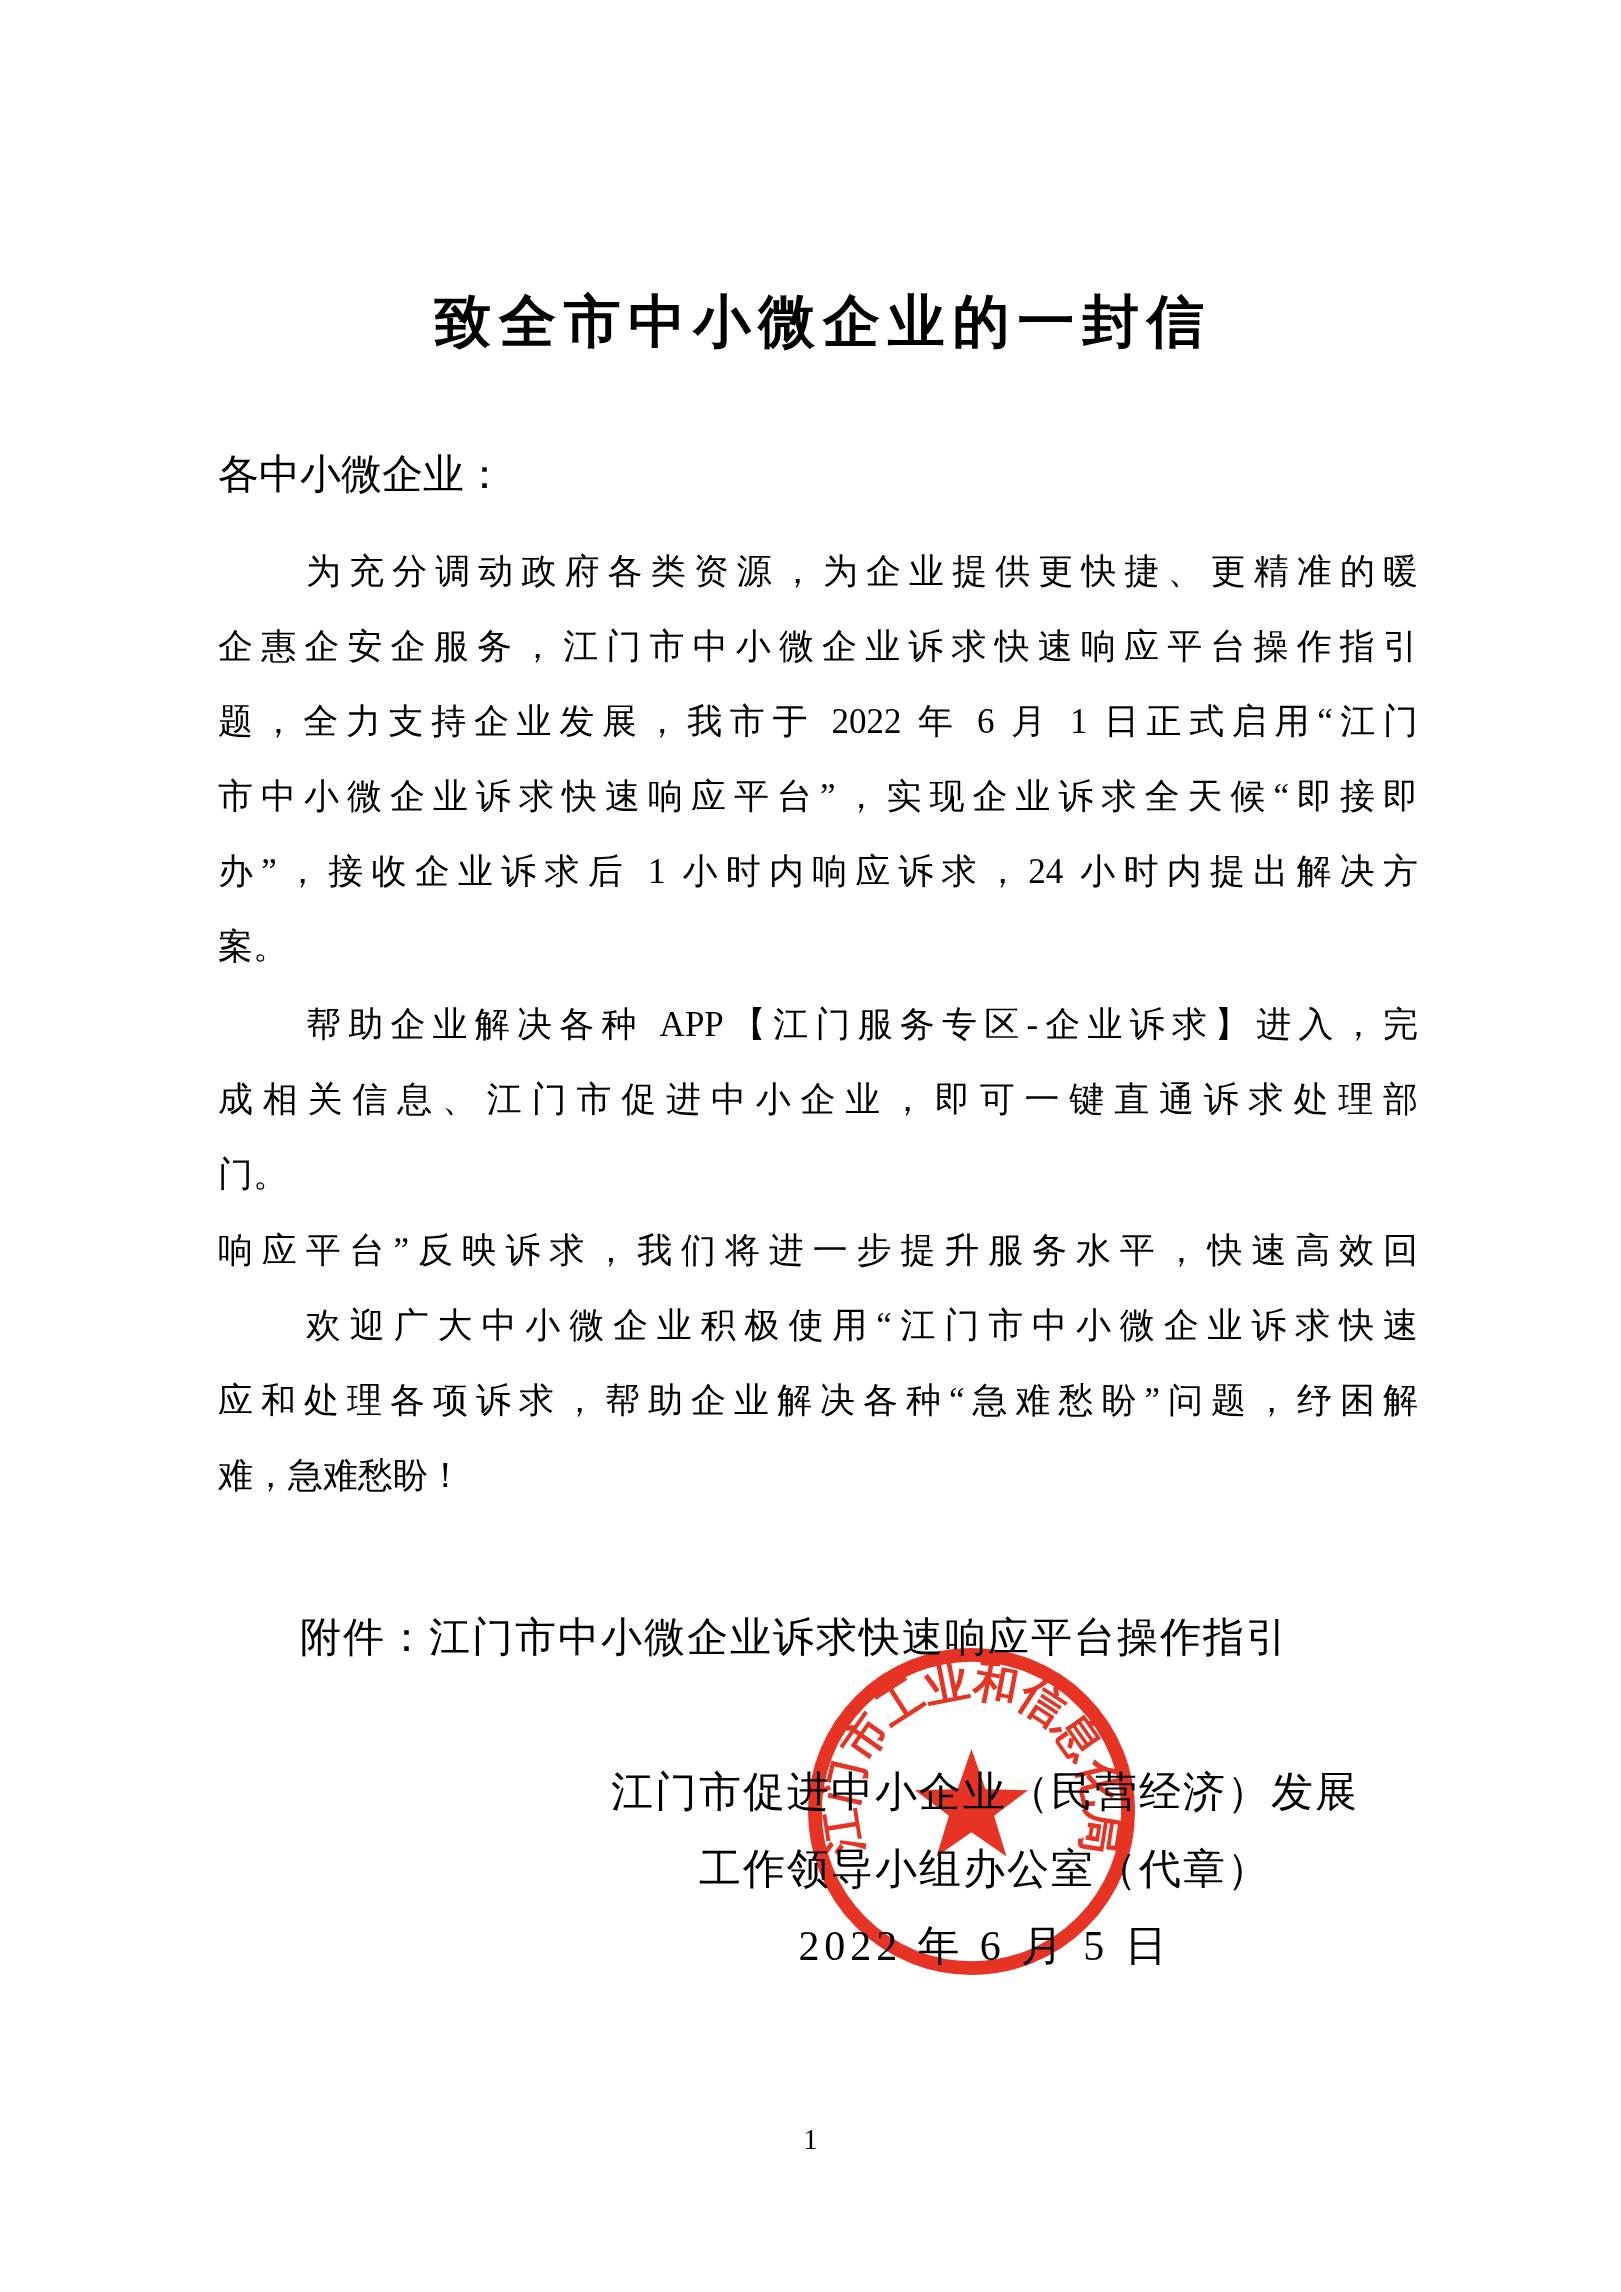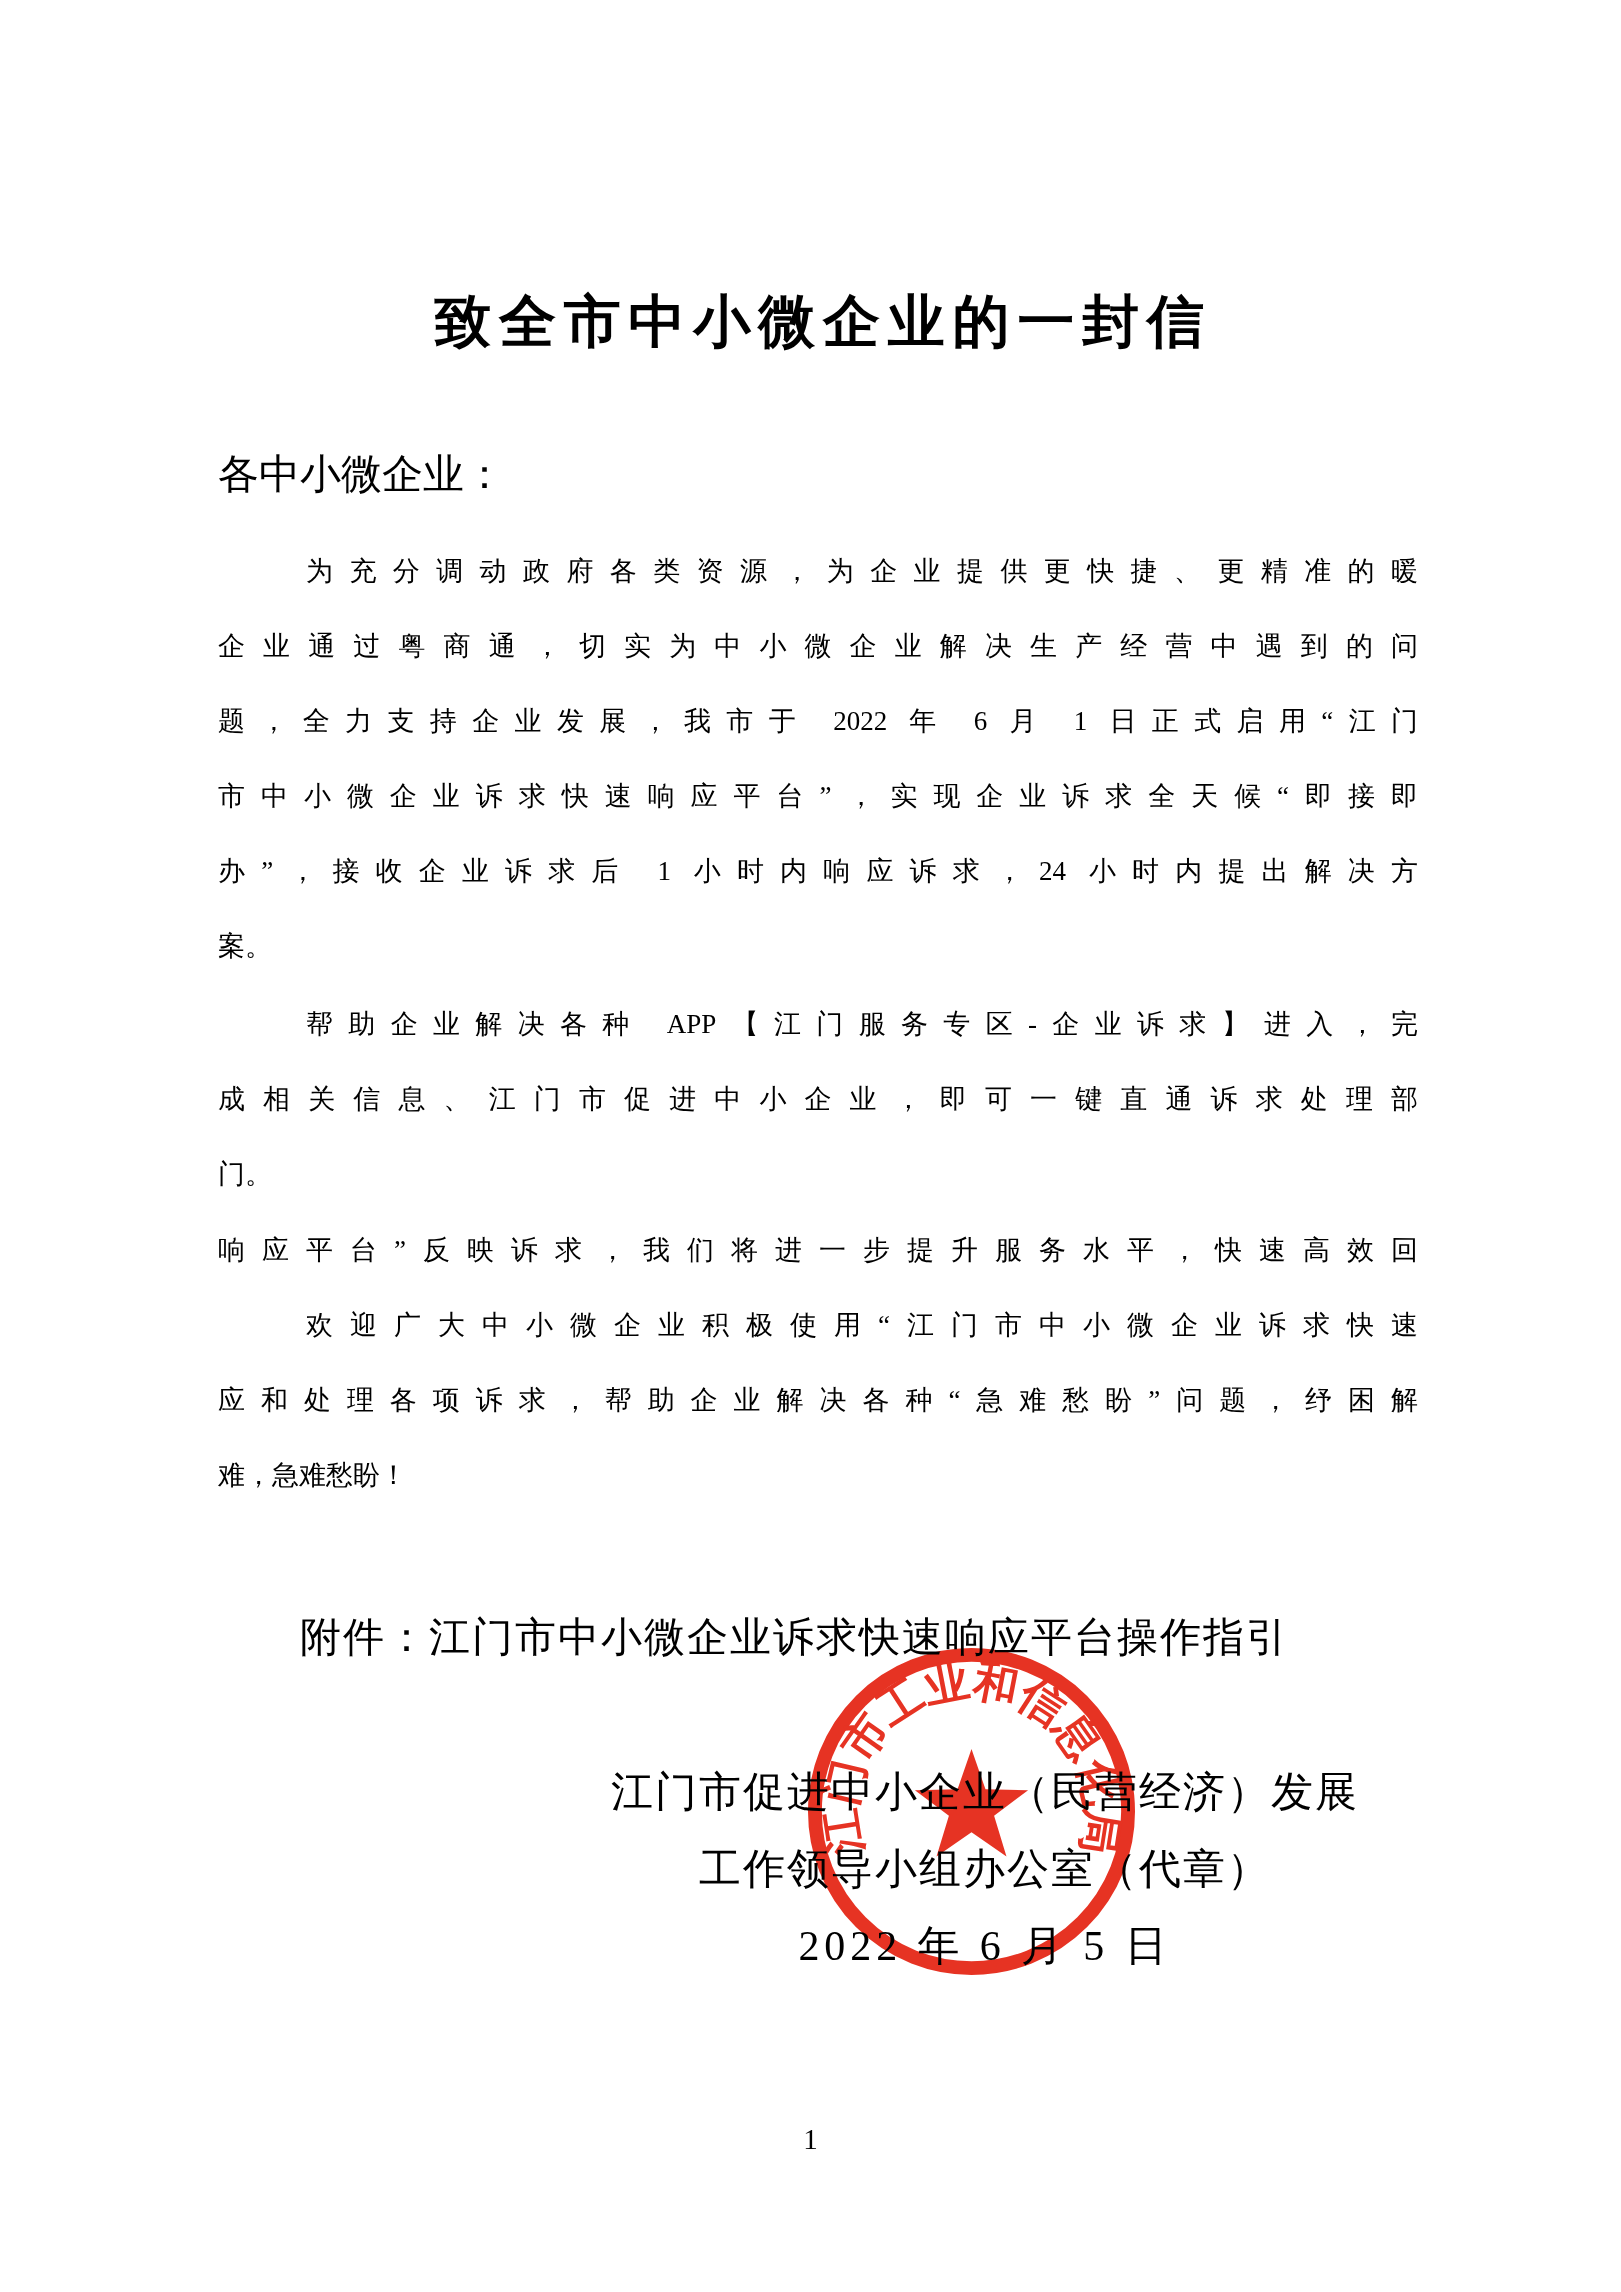--- a/index.html
+++ b/index.html
@@ -40,21 +40,21 @@
     position:absolute;
     left:218px;
     width:1200px;
   }
   .p1{top:534px;}
   .p2{top:987px;}
   .p3{top:1213px;}
   .line{
     height:75px;
     line-height:75px;
-    font-size:27px;
+    font-size:35px;
     white-space:normal;
   }
   .j{
     text-align:justify;
     text-align-last:justify;
     text-justify:inter-character;
   }
   .last{
     text-align:left;
     text-align-last:left;
@@ -116,21 +116,21 @@
 <body>
 
 <div class="page">
 
   <h1 class="title">致全市中小微企业的一封信</h1>
 
   <div class="salutation">各中小微企业：</div>
 
   <div class="para p1">
     <div class="line j indent">为充分调动政府各类资源，为企业提供更快捷、更精准的暖</div>
-    <div class="line j">企业通过粤商通，切实为中小微企业解决生产经营中遇到的问</div>
+    <div class="line j">企惠企安企服务，江门市中小微企业诉求快速响应平台操作指引</div>
     <div class="line j">题，全力支持企业发展，我市于 2022 年 6 月 1 日正式启用“江门</div>
     <div class="line j">市中小微企业诉求快速响应平台”，实现企业诉求全天候“即接即</div>
     <div class="line j">办”，接收企业诉求后 1 小时内响应诉求，24 小时内提出解决方</div>
     <div class="line last">案。</div>
   </div>
 
   <div class="para p2">
     <div class="line j indent">帮助企业解决各种 APP【江门服务专区-企业诉求】进入，完</div>
     <div class="line j">成相关信息、江门市促进中小企业，即可一键直通诉求处理部</div>
     <div class="line last">门。</div>

